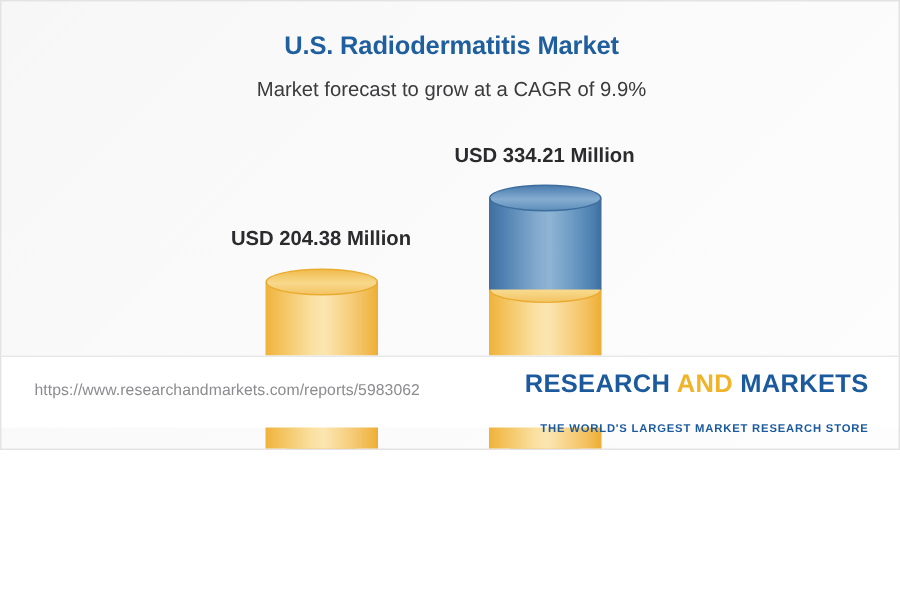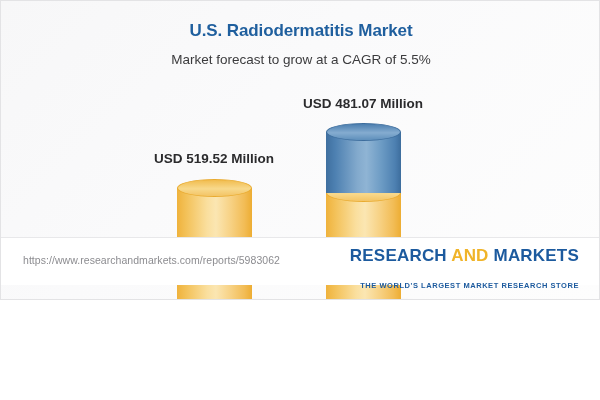--- a/index.html
+++ b/index.html
@@ -176,41 +176,41 @@
     letter-spacing: 0.55px;
     white-space: nowrap;
   }
 </style>
 </head>
 <body>
 
 <div id="card">
 
   <div id="chart-title">U.S. Radiodermatitis Market</div>
-  <div id="chart-subtitle">Market forecast to grow at a CAGR of 5.5%</div>
+  <div id="chart-subtitle">Market forecast to grow at a CAGR of 9.9%</div>
 
   <div id="plot">
 
-    <div class="value-label" style="left: 103px; top: 150px;">USD 519.52 Million</div>
+    <div class="value-label" style="left: 103px; top: 150px;">USD 204.38 Million</div>
 
     <div class="bar-group" style="left: 176px; width: 75px; height: 127px;">
       <div class="cyl-shadow"></div>
       <div class="cyl" style="left:0; width:75px; height:127px;">
 
         <div class="cap yellow-bottom" style="bottom:-9px;"></div>
 
         <div class="seg-body yellow-body" style="bottom:0; height:118px;"></div>
 
         <div class="cap yellow-top" style="bottom:109px;"></div>
       </div>
     </div>
 
     <div class="axis-label" style="left: 103px;">2023</div>
 
-    <div class="value-label" style="left: 252px; top: 95px;">USD 481.07 Million</div>
+    <div class="value-label" style="left: 252px; top: 95px;">USD 334.21 Million</div>
 
     <div class="bar-group" style="left: 325px; width: 75px; height: 183px;">
       <div class="cyl-shadow"></div>
       <div class="cyl" style="left:0; width:75px; height:183px;">
 
         <div class="cap yellow-bottom" style="bottom:-9px;"></div>
 
         <div class="seg-body yellow-body" style="bottom:0; height:113px;"></div>
 
         <div class="cap yellow-top" style="bottom:104px;"></div>

